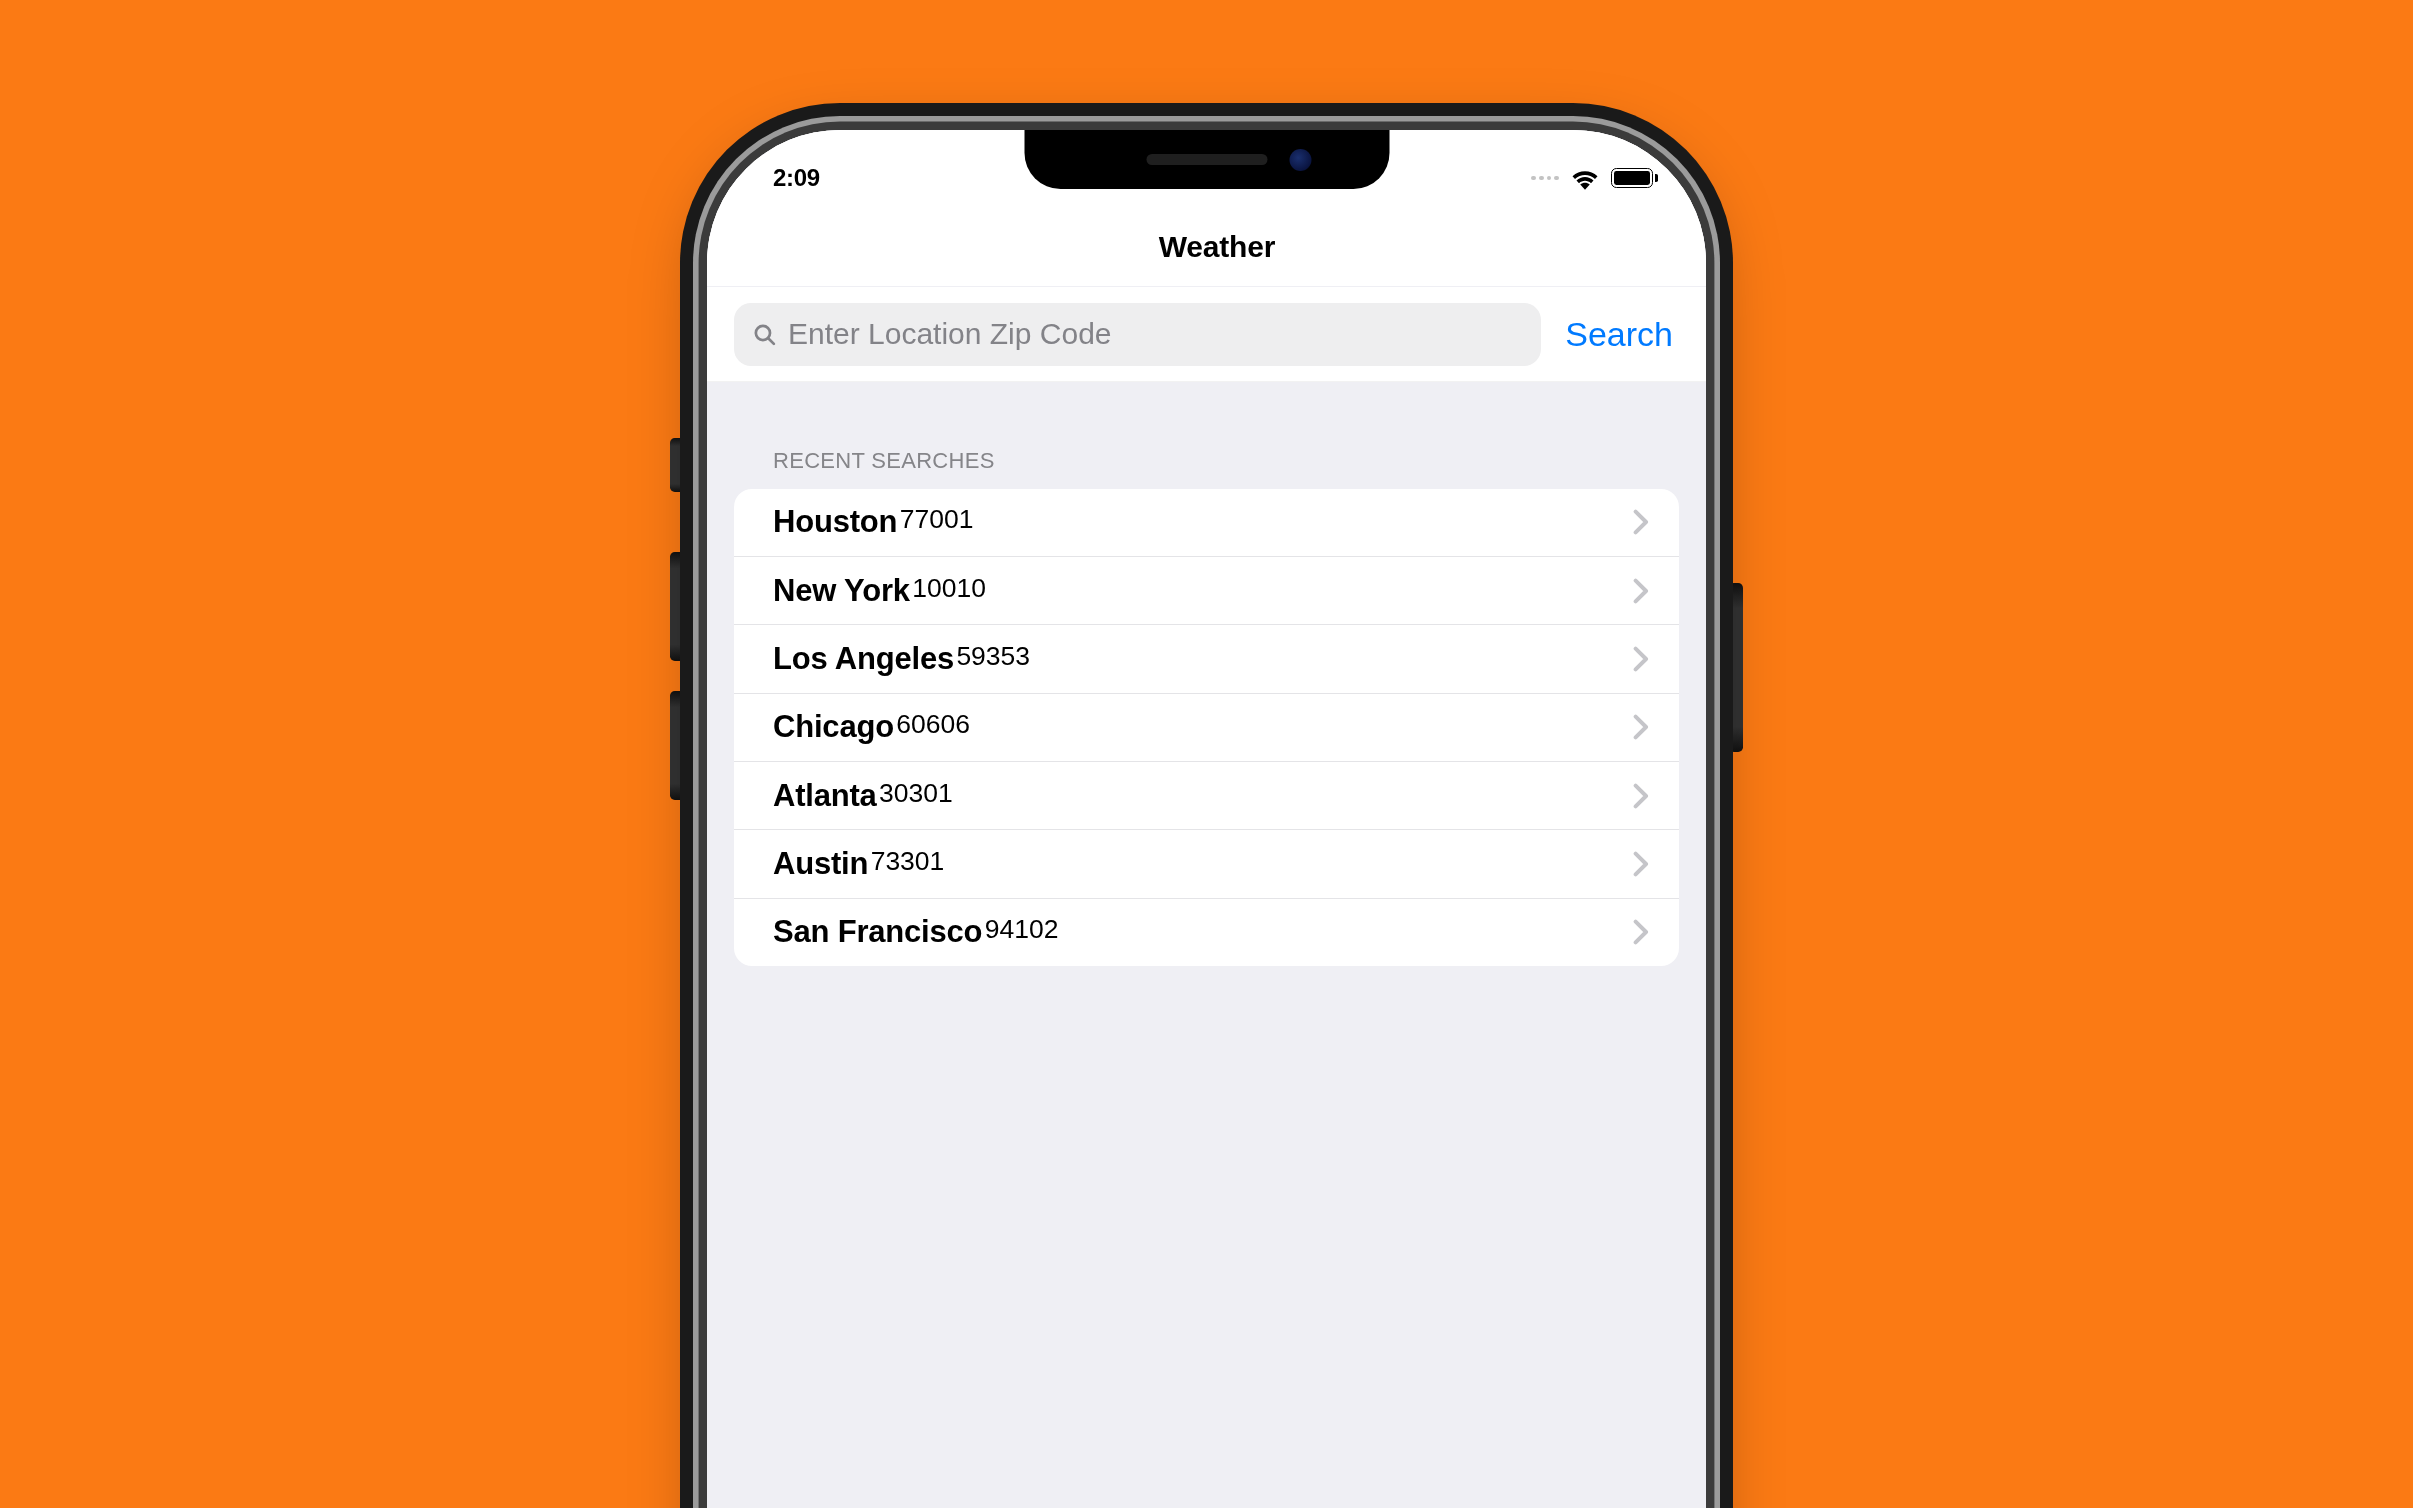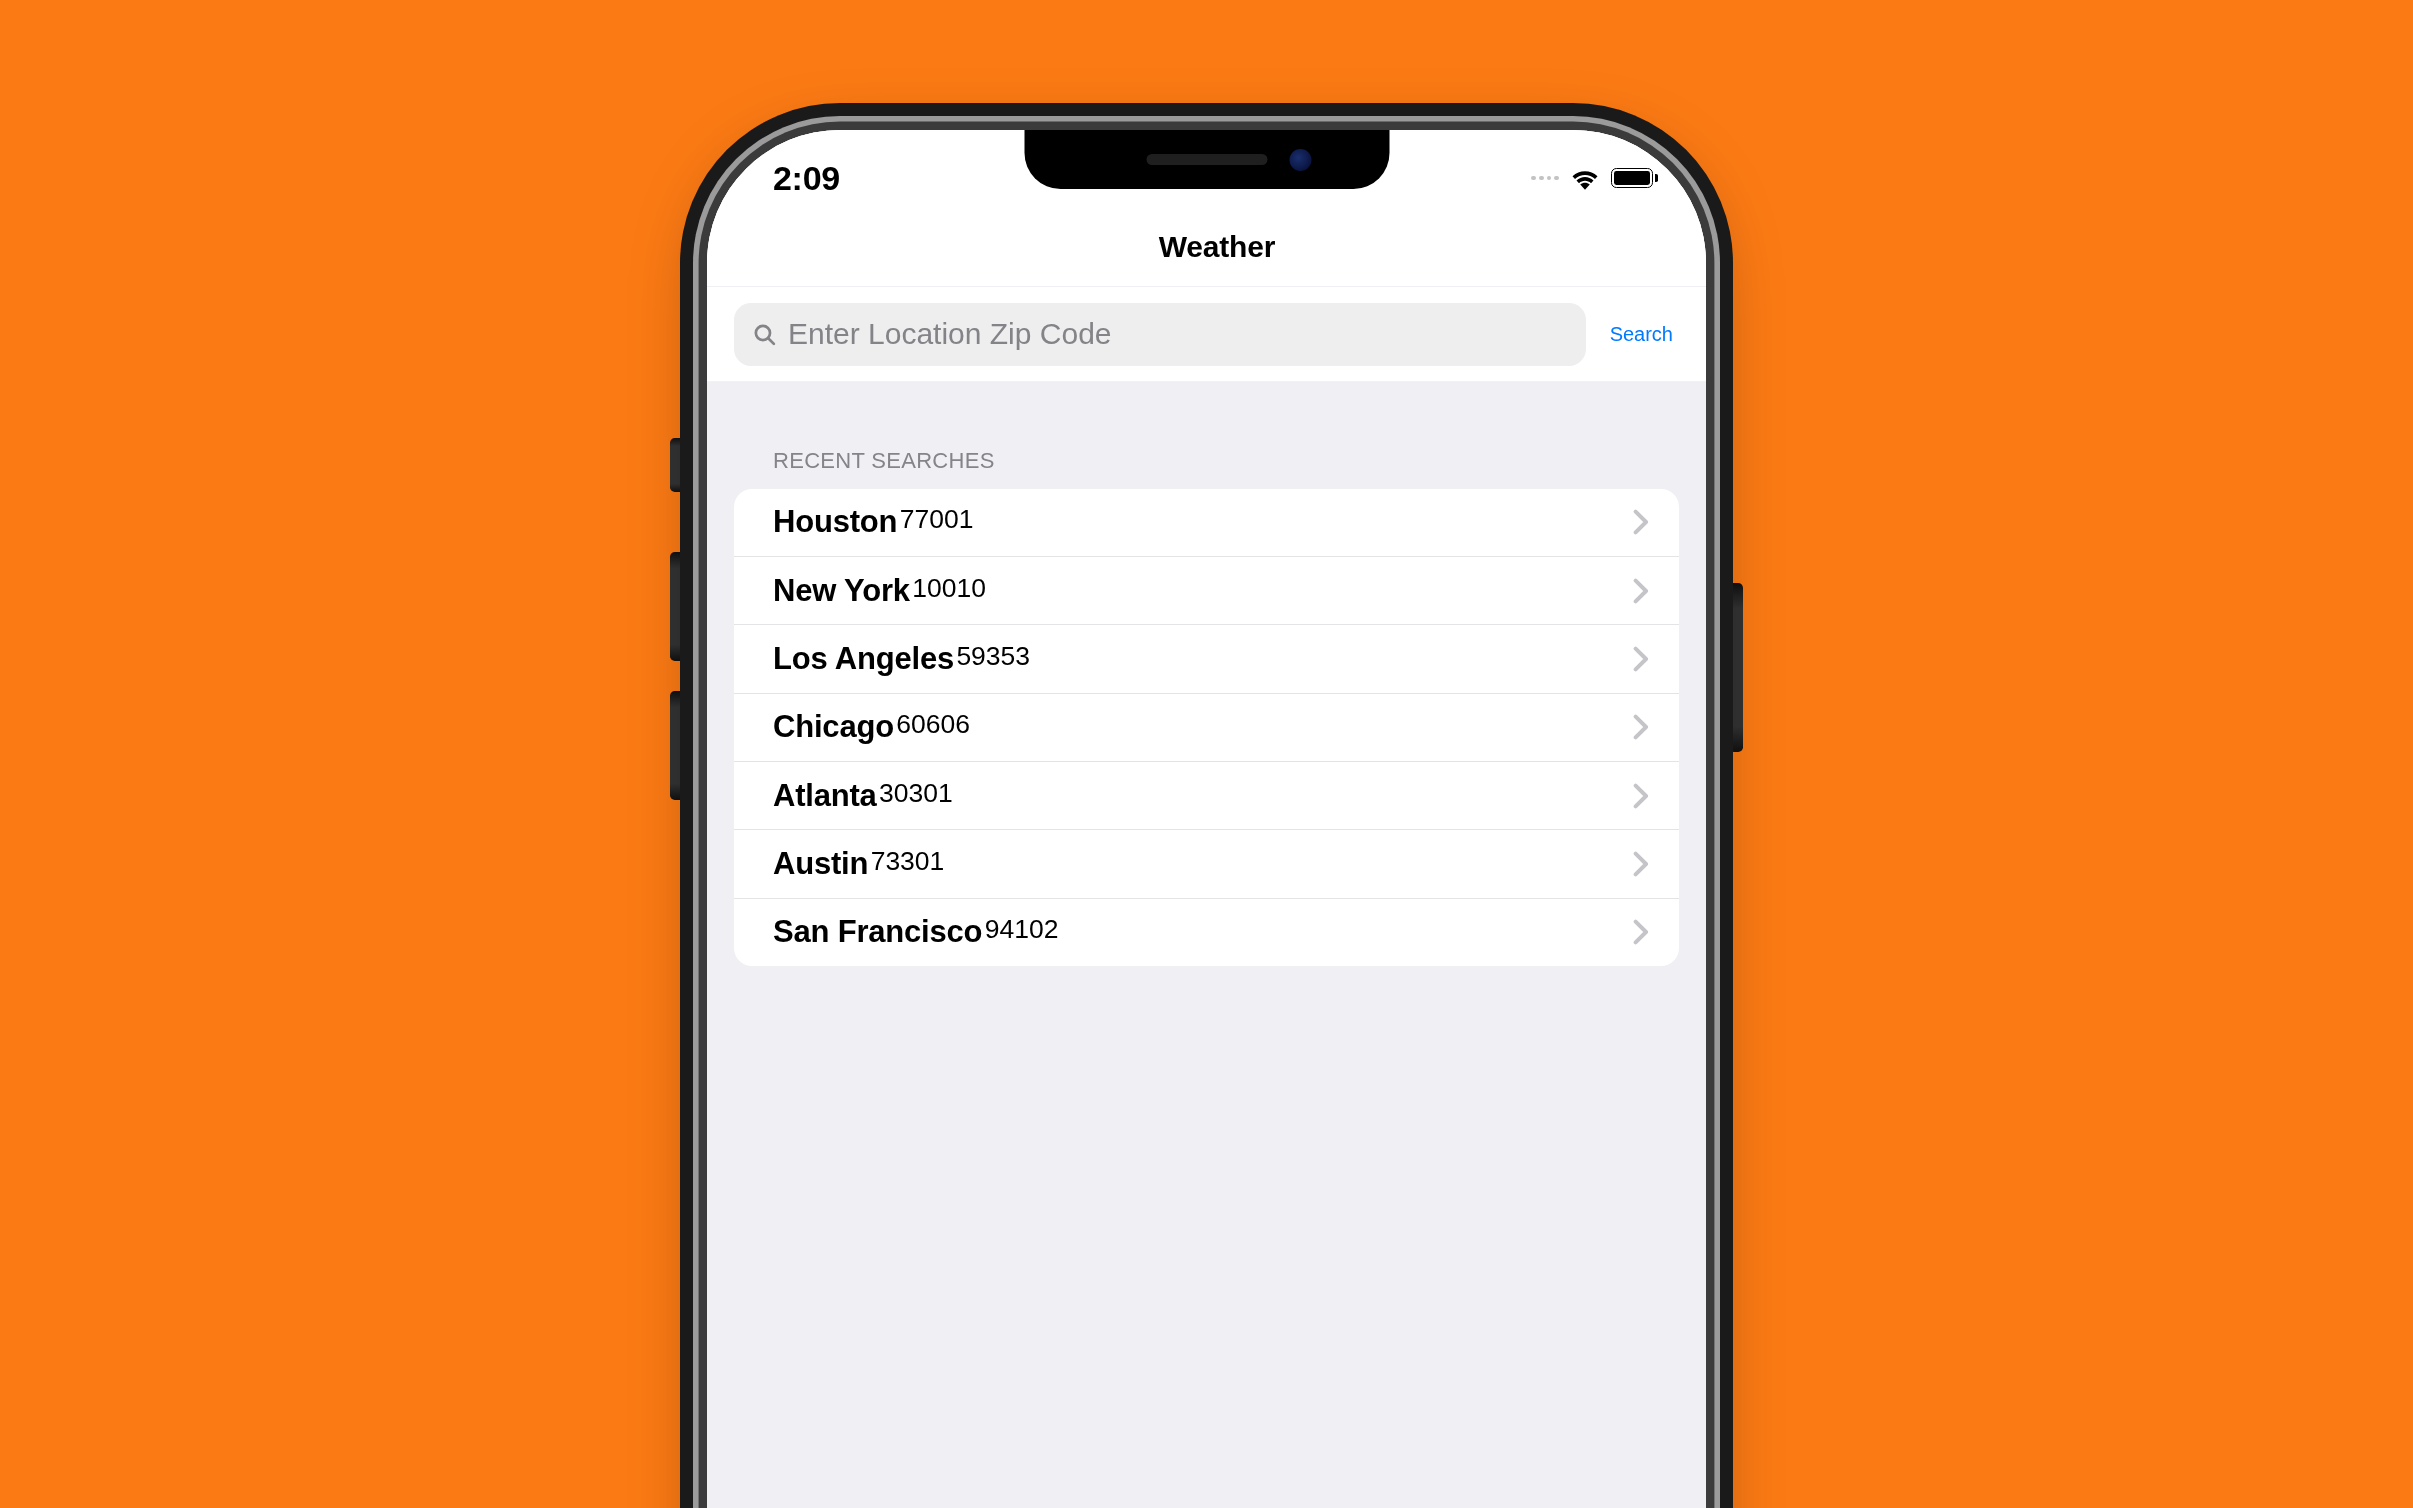--- a/index.html
+++ b/index.html
@@ -90,21 +90,21 @@
       right: 0;
       height: 78px;
       background: #fff;
       display: flex;
       justify-content: space-between;
       align-items: center;
       padding: 18px 48px 0 66px;
       z-index: 5;
     }
     .status-time {
-      font-size: 34px;
+      font-size: 24px;
       font-weight: 600;
       color: #000;
       letter-spacing: -0.3px;
     }
     .status-right {
       display: flex;
       align-items: center;
       gap: 11px;
     }
     .dots {
@@ -198,21 +198,21 @@
     }
     .search-field input::placeholder {
       color: #838388;
     }
     .magnify-icon svg {
       width: 25px;
       height: 25px;
       display: block;
     }
     .search-btn {
-      font-size: 20px;
+      font-size: 34px;
       color: #007aff;
       background: none;
       border: none;
       cursor: pointer;
       font-family: inherit;
       padding: 0 6px;
     }
     .content {
       position: absolute;
       top: 252px;

